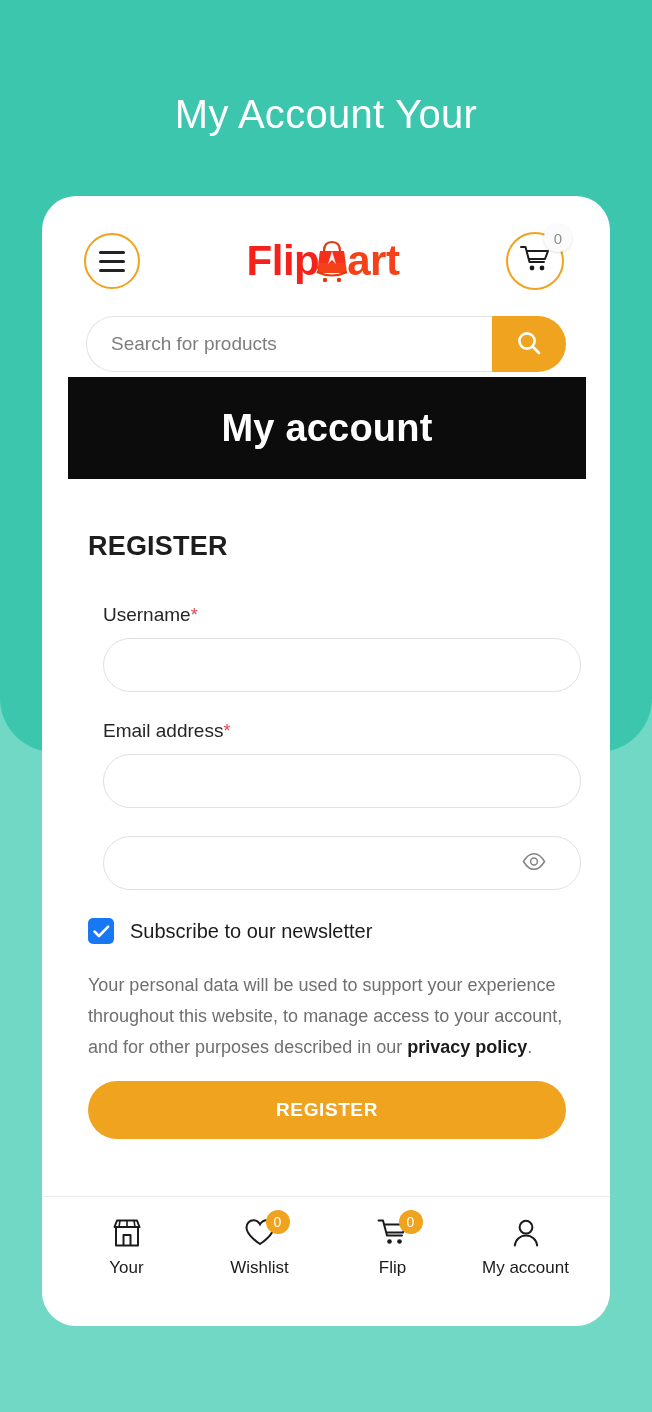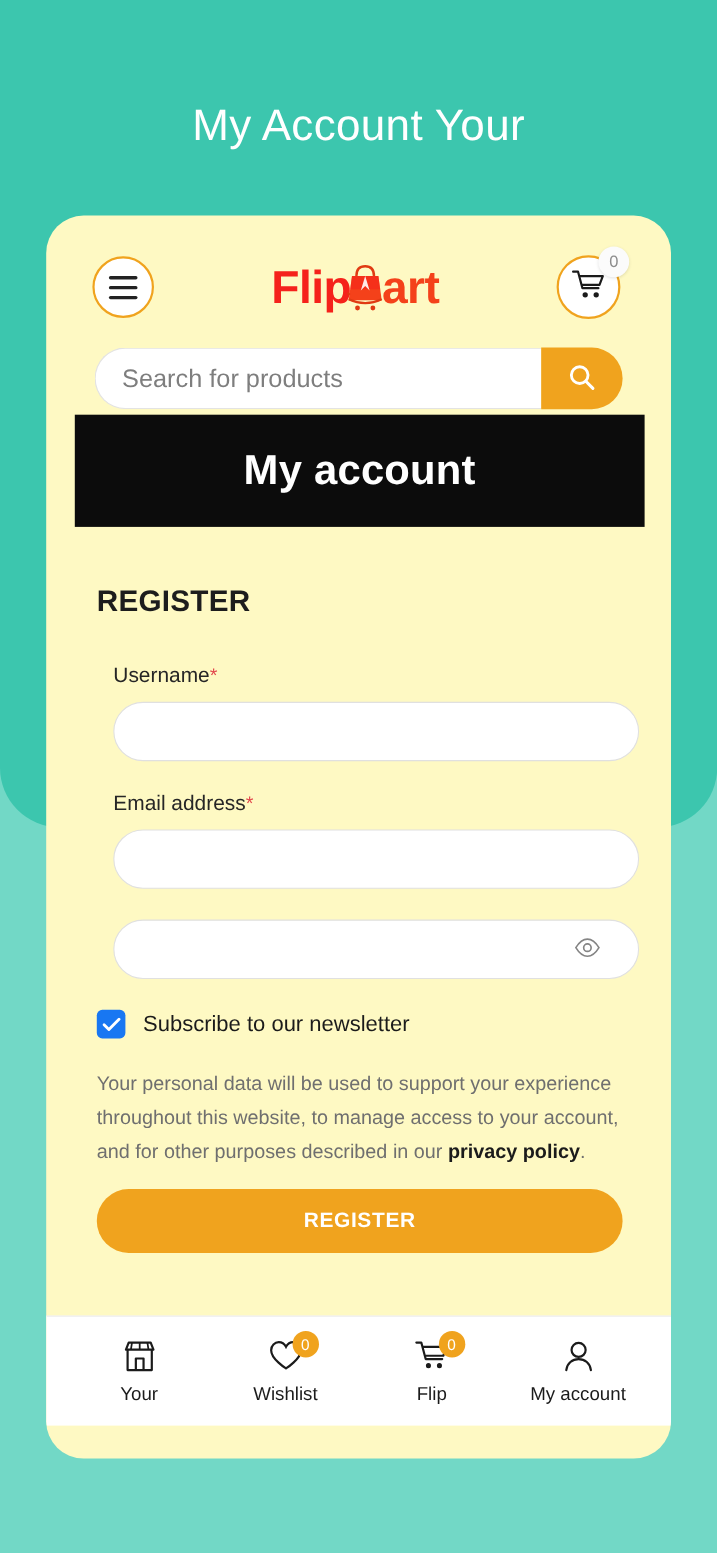--- a/index.html
+++ b/index.html
@@ -49,21 +49,21 @@
     z-index: 3;
   }
 
   
   .phone-card {
     position: absolute;
     left: 42px;
     top: 196px;
     width: 568px;
     height: 1130px;
-    background: #fef9c3;
+    background: #ffffff;
     border-radius: 34px;
     z-index: 2;
     overflow: hidden;
   }
 
   
   .app-header {
     position: absolute;
     left: 0;
     top: 26px;
@@ -158,21 +158,21 @@
     display: flex;
     align-items: stretch;
   }
   .search-input {
     flex: 1;
     height: 56px;
     border: 1px solid #e3e3e3;
     border-right: none;
     border-radius: 28px 0 0 28px;
     padding: 13px 24px;
-    font-size: 23px;
+    font-size: 19px;
     font-family: "Liberation Sans", sans-serif;
     color: #333;
     outline: none;
     background: #fff;
   }
   .search-input::placeholder { color: #7e7e7e; }
   .search-btn {
     width: 74px;
     height: 56px;
     background: #f0a31e;

